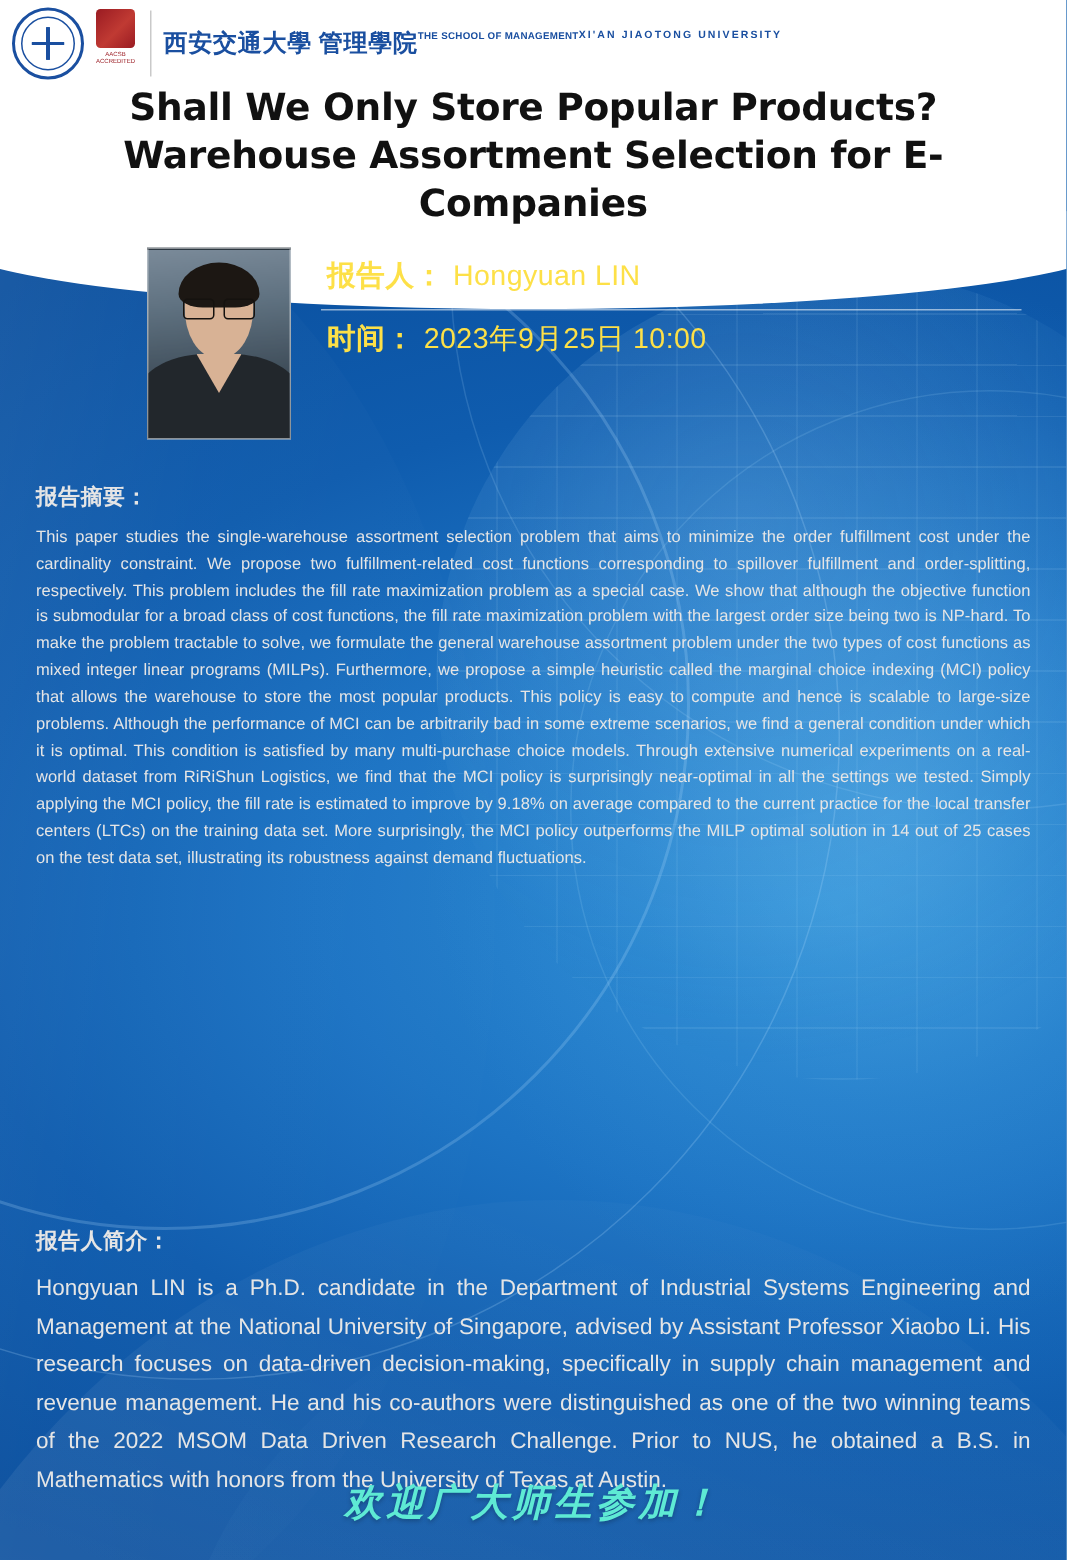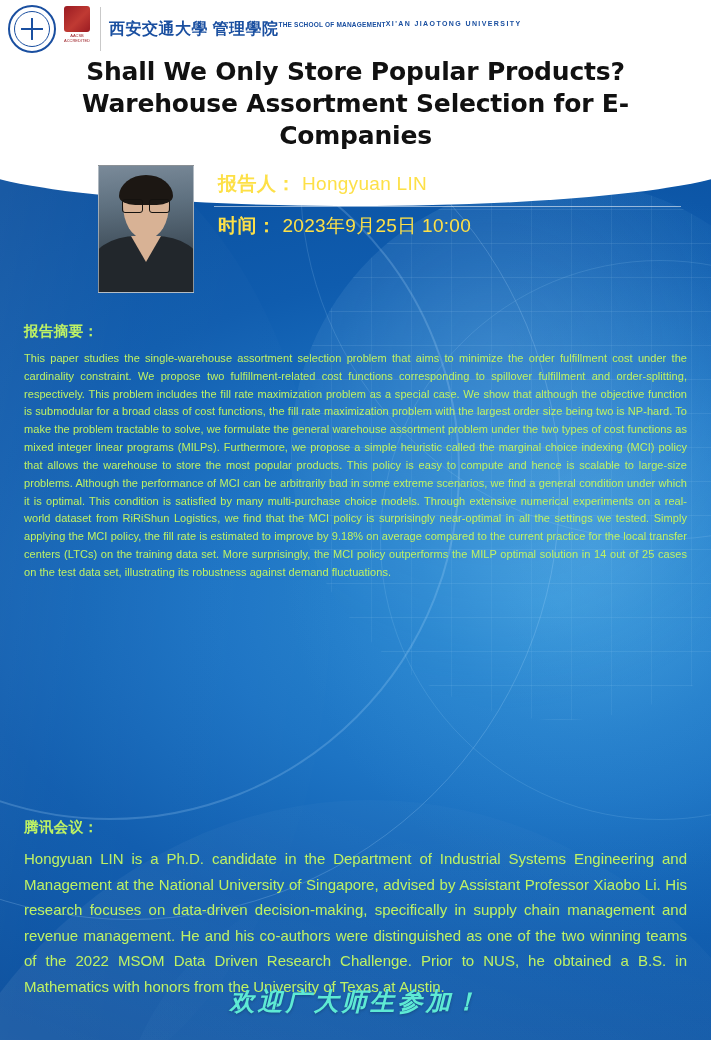--- a/index.html
+++ b/index.html
@@ -242,21 +242,21 @@
   .info-value {
     font-weight: 400;
     margin-left: 6px;
     letter-spacing: 0.3px;
   }
   
   .section {
     position: absolute;
     left: 24px; right: 24px;
     z-index: 5;
-    color: #bef264;
+    color: #e5e5e5;
   }
   .sec-abstract { top: 322px; }
   .sec-bio { top: 818px; }
   .sec-head {
     font-size: 14.5px;
     font-weight: 700;
     margin-bottom: 9px;
     letter-spacing: 0.4px;
   }
   .abstract-text {
@@ -339,18 +339,18 @@
       </div>
     </div>
   </div>
 
   <div class="section sec-abstract">
     <div class="sec-head">报告摘要：</div>
     <div class="abstract-text">This paper studies the single-warehouse assortment selection problem that aims to minimize the order fulfillment cost under the cardinality constraint. We propose two fulfillment-related cost functions corresponding to spillover fulfillment and order-splitting, respectively. This problem includes the fill rate maximization problem as a special case. We show that although the objective function is submodular for a broad class of cost functions, the fill rate maximization problem with the largest order size being two is NP-hard. To make the problem tractable to solve, we formulate the general warehouse assortment problem under the two types of cost functions as mixed integer linear programs (MILPs). Furthermore, we propose a simple heuristic called the marginal choice indexing (MCI) policy that allows the warehouse to store the most popular products. This policy is easy to compute and hence is scalable to large-size problems. Although the performance of MCI can be arbitrarily bad in some extreme scenarios, we find a general condition under which it is optimal. This condition is satisfied by many multi-purchase choice models. Through extensive numerical experiments on a real-world dataset from RiRiShun Logistics, we find that the MCI policy is surprisingly near-optimal in all the settings we tested. Simply applying the MCI policy, the fill rate is estimated to improve by 9.18% on average compared to the current practice for the local transfer centers (LTCs) on the training data set. More surprisingly, the MCI policy outperforms the MILP optimal solution in 14 out of 25 cases on the test data set, illustrating its robustness against demand fluctuations.</div>
   </div>
 
   <div class="section sec-bio">
-    <div class="sec-head">腾讯会议：</div>
+    <div class="sec-head">报告人简介：</div>
     <div class="bio-text">Hongyuan LIN is a Ph.D. candidate in the Department of Industrial Systems Engineering and Management at the National University of Singapore, advised by Assistant Professor Xiaobo Li. His research focuses on data-driven decision-making, specifically in supply chain management and revenue management. He and his co-authors were distinguished as one of the two winning teams of the 2022 MSOM Data Driven Research Challenge. Prior to NUS, he obtained a B.S. in Mathematics with honors from the University of Texas at Austin.</div>
   </div>
 
   <div class="welcome">欢迎广大师生参加！</div>
 </div>
 
 </body></html>

